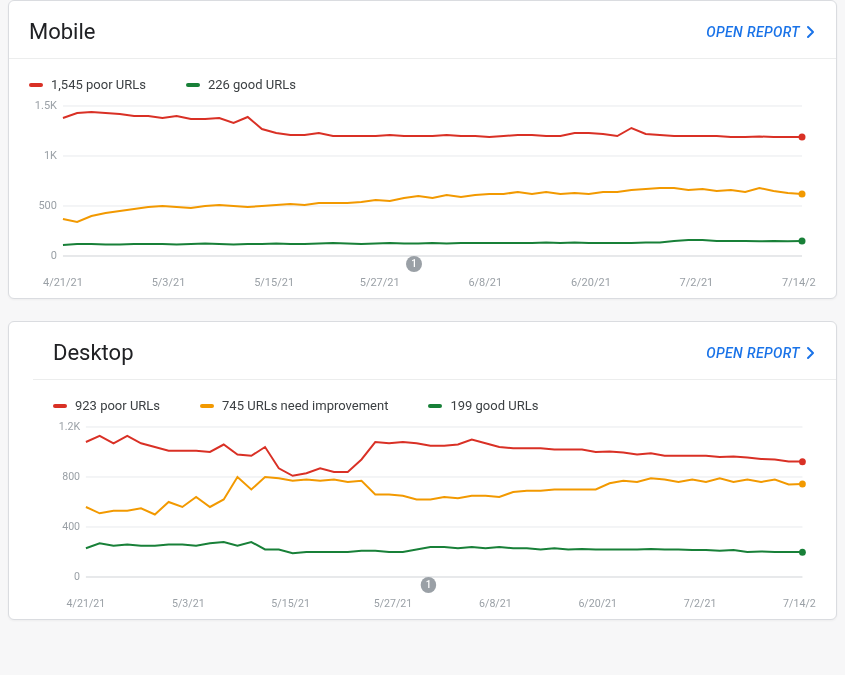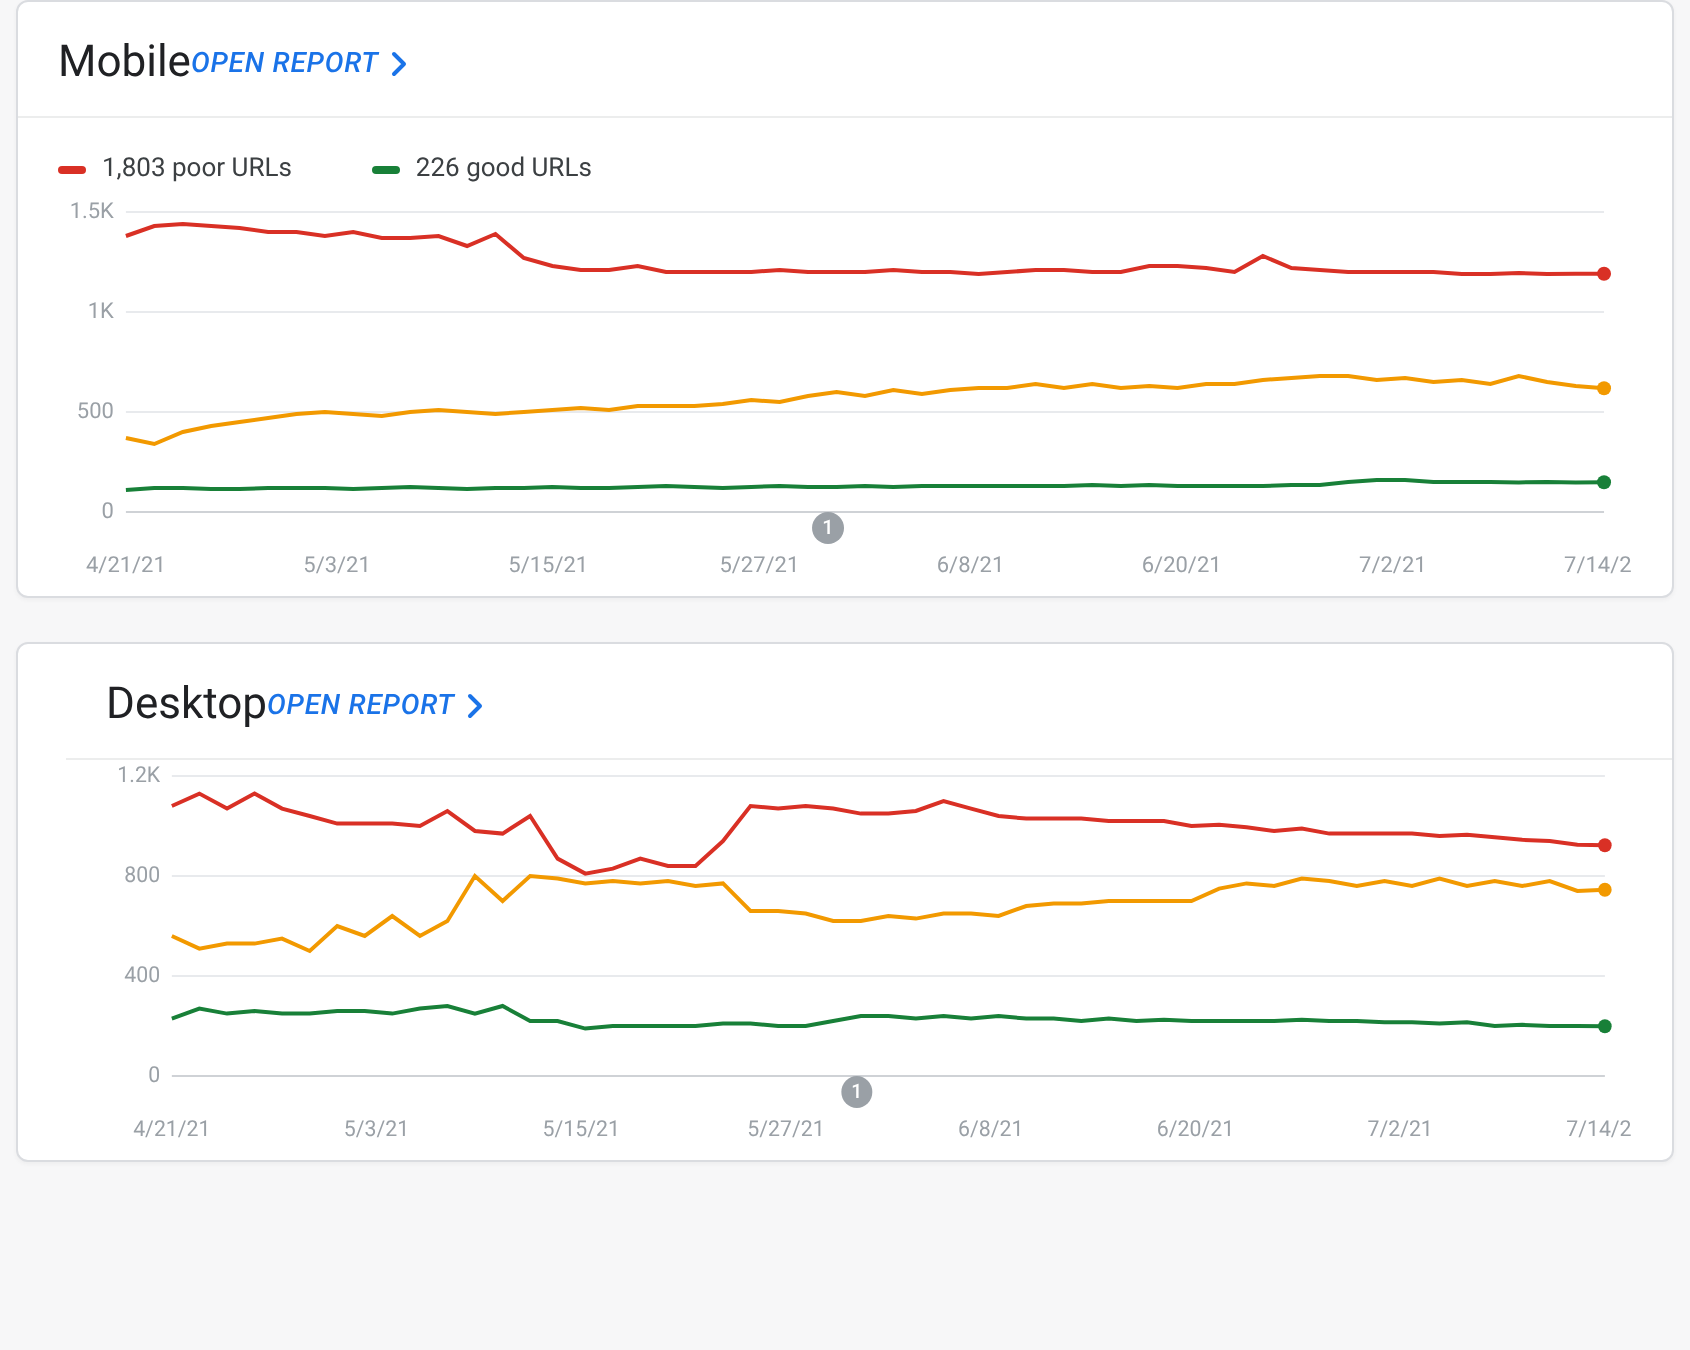--- a/index.html
+++ b/index.html
@@ -20,20 +20,21 @@
     border-radius: 6px;
     margin-top: 0;
     margin-bottom: 22px;
     box-shadow: 0 1px 2px rgba(60,64,67,0.05);
     box-sizing: border-box;
   }
   .card:last-child { margin-bottom: 4px; padding-left: 24px; }
   .card-header {
     display: flex;
     align-items: center;
+    justify-content: space-between;
     padding: 18px 20px 14px 20px;
   }
   .card-title {
     font-size: 22px;
     font-weight: 400;
     letter-spacing: 0;
     color: #202124;
   }
   .open-report {
     display: inline-flex;
@@ -122,21 +123,21 @@
         <span>OPEN REPORT</span>
         <svg width="10" height="14" viewBox="0 0 10 14">
           <path d="M2 2 L7 7 L2 12" stroke="#1a73e8" stroke-width="2" fill="none" stroke-linecap="round" stroke-linejoin="round"></path>
         </svg>
       </div>
     </div>
     <div class="divider"></div>
     <div class="legend">
       <span class="legend-item">
         <span class="swatch sw-red"></span>
-        <span>1,803 poor URLs</span>
+        <span>1,545 poor URLs</span>
       </span>
       <span class="legend-item">
         <span class="swatch sw-green"></span>
         <span>226 good URLs</span>
       </span>
     </div>
     <div class="chart-wrap">
       <div class="chart-area">
         <svg class="chart" preserveAspectRatio="none" viewBox="0 0 788 200">
             <line class="baseline" x1="34" x2="774" y1="158" y2="158"></line>
@@ -172,20 +173,34 @@
     <div class="card-header">
       <div class="card-title">Desktop</div>
       <div class="open-report">
         <span>OPEN REPORT</span>
         <svg width="10" height="14" viewBox="0 0 10 14">
           <path d="M2 2 L7 7 L2 12" stroke="#1a73e8" stroke-width="2" fill="none" stroke-linecap="round" stroke-linejoin="round"></path>
         </svg>
       </div>
     </div>
     <div class="divider"></div>
+    <div class="legend">
+      <span class="legend-item">
+        <span class="swatch sw-red"></span>
+        <span>923 poor URLs</span>
+      </span>
+      <span class="legend-item">
+        <span class="swatch sw-orange"></span>
+        <span>745 URLs need improvement</span>
+      </span>
+      <span class="legend-item">
+        <span class="swatch sw-green"></span>
+        <span>199 good URLs</span>
+      </span>
+    </div>
     <div class="chart-wrap">
       <div class="chart-area">
         <svg class="chart" preserveAspectRatio="none" viewBox="0 0 788 200">
             <line class="baseline" x1="34" x2="774" y1="158" y2="158"></line>
             <text class="y-tick-label" x="28" y="158">0</text>
             <line class="gridline" x1="34" x2="774" y1="108" y2="108"></line>
             <text class="y-tick-label" x="28" y="108">400</text>
             <line class="gridline" x1="34" x2="774" y1="58" y2="58"></line>
             <text class="y-tick-label" x="28" y="58">800</text>
             <line class="gridline" x1="34" x2="774" y1="8" y2="8"></line>

